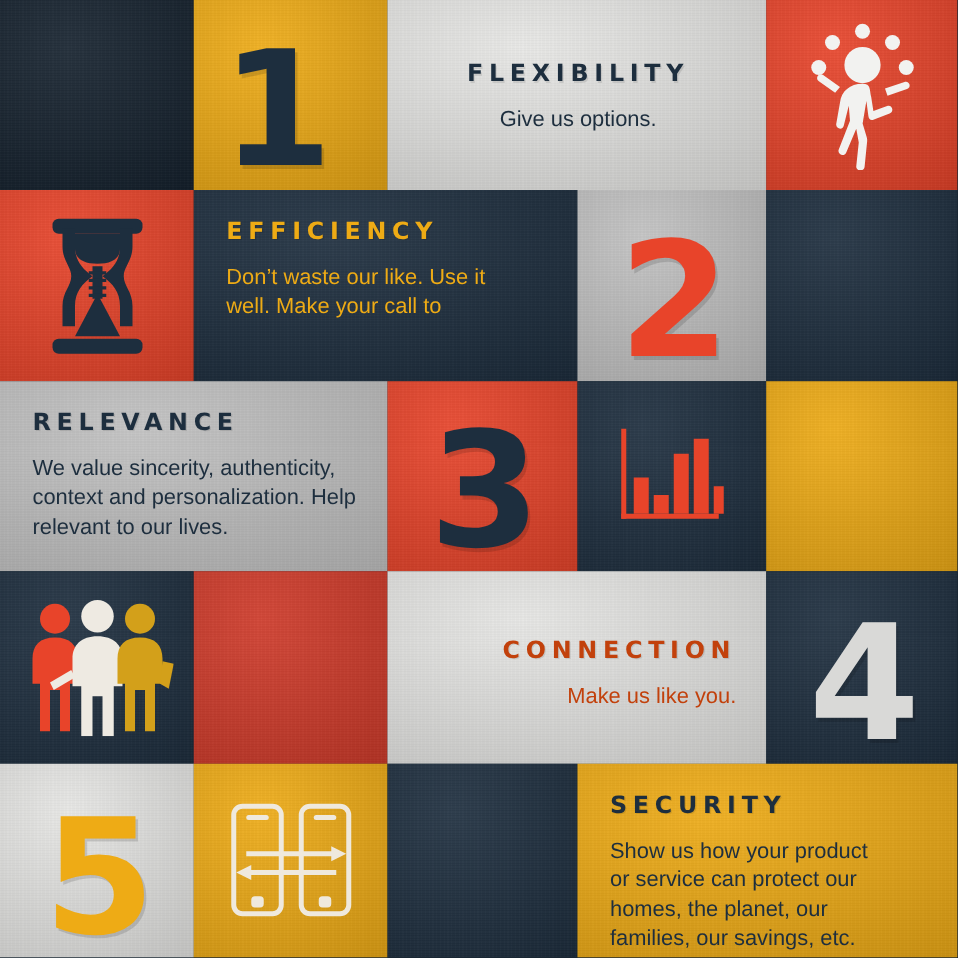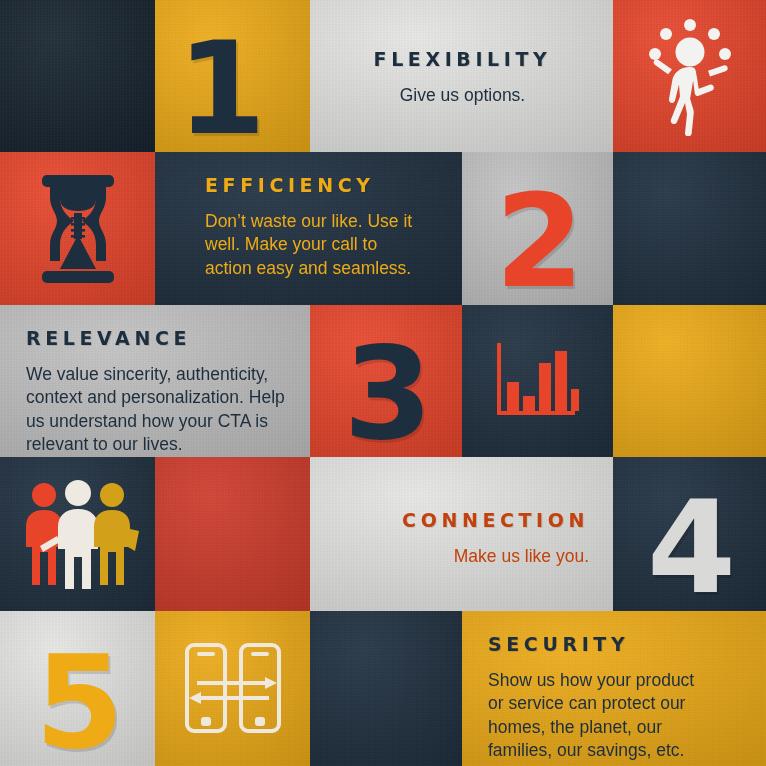--- a/index.html
+++ b/index.html
@@ -133,41 +133,39 @@
           <rect x="44" y="40" width="8" height="26"></rect>
           <rect x="41" y="44" width="14" height="2.6"></rect>
           <rect x="41" y="50" width="14" height="2.6"></rect>
           <rect x="41" y="56" width="14" height="2.6"></rect>
           <rect x="41" y="62" width="14" height="2.6"></rect>
         </g>
       </svg>
     </div>
   </div>
 
-  <div class="cell navy vig" style="grid-column:2 / span 2;padding-left:24px;">
+  <div class="cell navy vig" style="grid-column:2 / span 2;">
     <div class="txt">
       <div class="kicker t-gold">EFFICIENCY</div>
       <div class="body t-gold">Don’t waste our like. Use it</div>
       <div class="body t-gold">well. Make your call to</div>
-      <div class="body t-gold">action easy and seamless.</div>
     </div>
   </div>
 
   <div class="cell grey vig">
     <div class="num bc n-red">2</div>
   </div>
 
   <div class="cell navy vig"></div>
 
   <div class="cell grey vig" style="grid-column:1 / span 2;">
     <div class="txt">
       <div class="kicker t-navy">RELEVANCE</div>
       <div class="body t-navy">We value sincerity, authenticity,</div>
       <div class="body t-navy">context and personalization. Help</div>
-      <div class="body t-navy">us understand how your CTA is</div>
       <div class="body t-navy">relevant to our lives.</div>
     </div>
   </div>
 
   <div class="cell red vig">
     <div class="num bc n-navy">3</div>
   </div>
 
   <div class="cell navy vig">
     <div class="icon-wrap">

